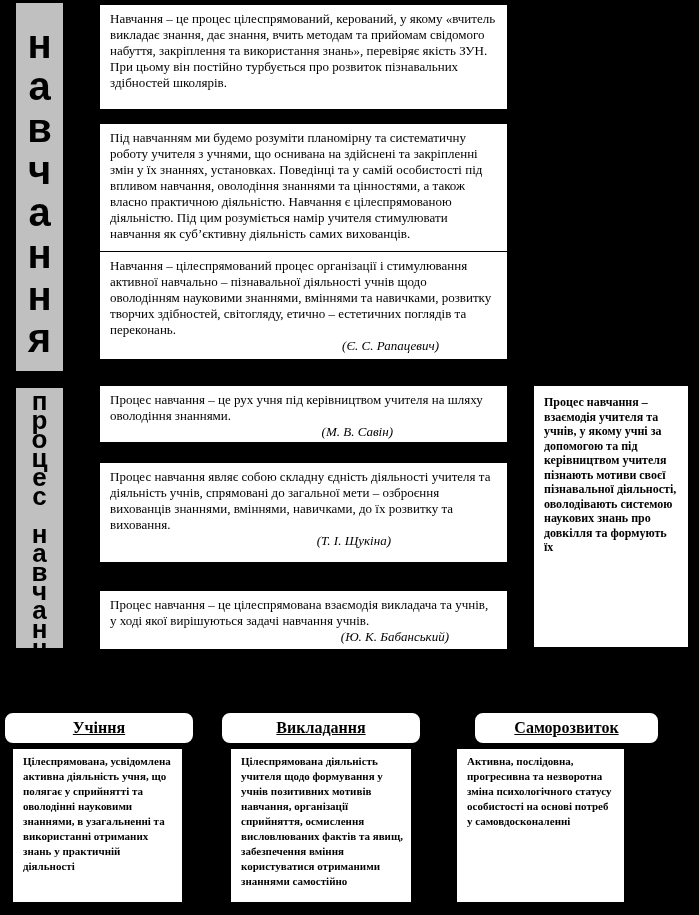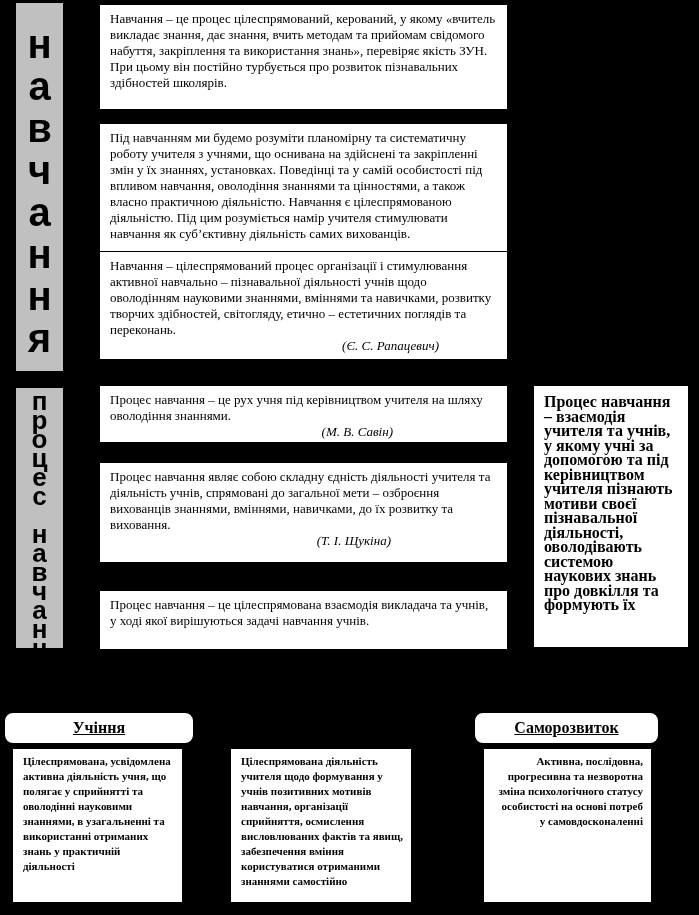--- a/index.html
+++ b/index.html
@@ -39,21 +39,21 @@
   .a3 { padding-right: 58px; }
   .a4 { padding-right: 104px; }
   .a5 { padding-right: 106px; }
   .a6 { padding-right: 48px; }
 
   
   .side-note {
     position: absolute; left: 533px; top: 385px; width: 156px; height: 263px;
     background: #fff; border: 1px solid #000;
     font-family: "Liberation Serif", serif; font-weight: bold;
-    font-size: 16px; line-height: 14.5px;
+    font-size: 12px; line-height: 14.5px;
     padding: 9px 9px 0 10px; overflow: hidden;
   }
 
   
   .hdr {
     position: absolute; top: 711px; height: 34px;
     background: #fff; border: 2px solid #000; border-radius: 10px;
     display: flex; align-items: center; justify-content: center;
     font-family: "Liberation Serif", serif; font-weight: bold; font-size: 16px;
   }
@@ -65,21 +65,21 @@
   
   .col-body {
     position: absolute; top: 748px; height: 155px;
     background: #fff; border: 1px solid #000;
     font-family: "Liberation Serif", serif; font-weight: bold;
     font-size: 11px; line-height: 15px;
     padding: 5px 8px 0 10px; overflow: hidden;
   }
   .body1 { left: 12px;  width: 171px; }
   .body2 { left: 230px; width: 182px; }
-  .body3 { left: 483px; width: 169px; text-align: right; }
+  .body3 { left: 456px; width: 169px; }
 </style>
 </head>
 <body>
 
 <div class="canvas">
 
   <div class="vbar vbar1">н
 а
 в
 ч
@@ -122,28 +122,32 @@
     <div class="author a4">(М. В. Савін)</div>
   </div>
 
   <div class="def def5">
     <div>Процес навчання являє собою складну єдність діяльності учителя та діяльність учнів, спрямовані до загальної мети – озброєння вихованців знаннями, вміннями, навичками, до їх розвитку та виховання.</div>
     <div class="author a5">(Т. І. Щукіна)</div>
   </div>
 
   <div class="def def6">
     <div>Процес навчання – це цілеспрямована взаємодія викладача та учнів, у ході якої вирішуються задачі навчання учнів.</div>
+    <div class="author a6">(Ю. К. Бабанський)</div>
   </div>
 
   <div class="side-note">
     <div>Процес навчання – взаємодія учителя та учнів, у якому учні за допомогою та під керівництвом учителя пізнають мотиви своєї пізнавальної діяльності, оволодівають системою наукових знань про довкілля та формують їх</div>
   </div>
 
   <div class="hdr hdr1">
     <span class="hdr-text">Учіння</span>
+  </div>
+  <div class="hdr hdr2">
+    <span class="hdr-text">Викладання</span>
   </div>
   <div class="hdr hdr3">
     <span class="hdr-text">Саморозвиток</span>
   </div>
 
   <div class="col-body body1">
     <div>Цілеспрямована, усвідомлена активна діяльність учня, що полягає у сприйнятті та оволодінні науковими знаннями, в узагальненні та використанні отриманих знань у практичній діяльності</div>
   </div>
   <div class="col-body body2">
     <div>Цілеспрямована діяльність учителя щодо формування у учнів позитивних мотивів навчання, організації сприйняття, осмислення висловлюваних фактів та явищ, забезпечення вміння користуватися отриманими знаннями самостійно</div>

